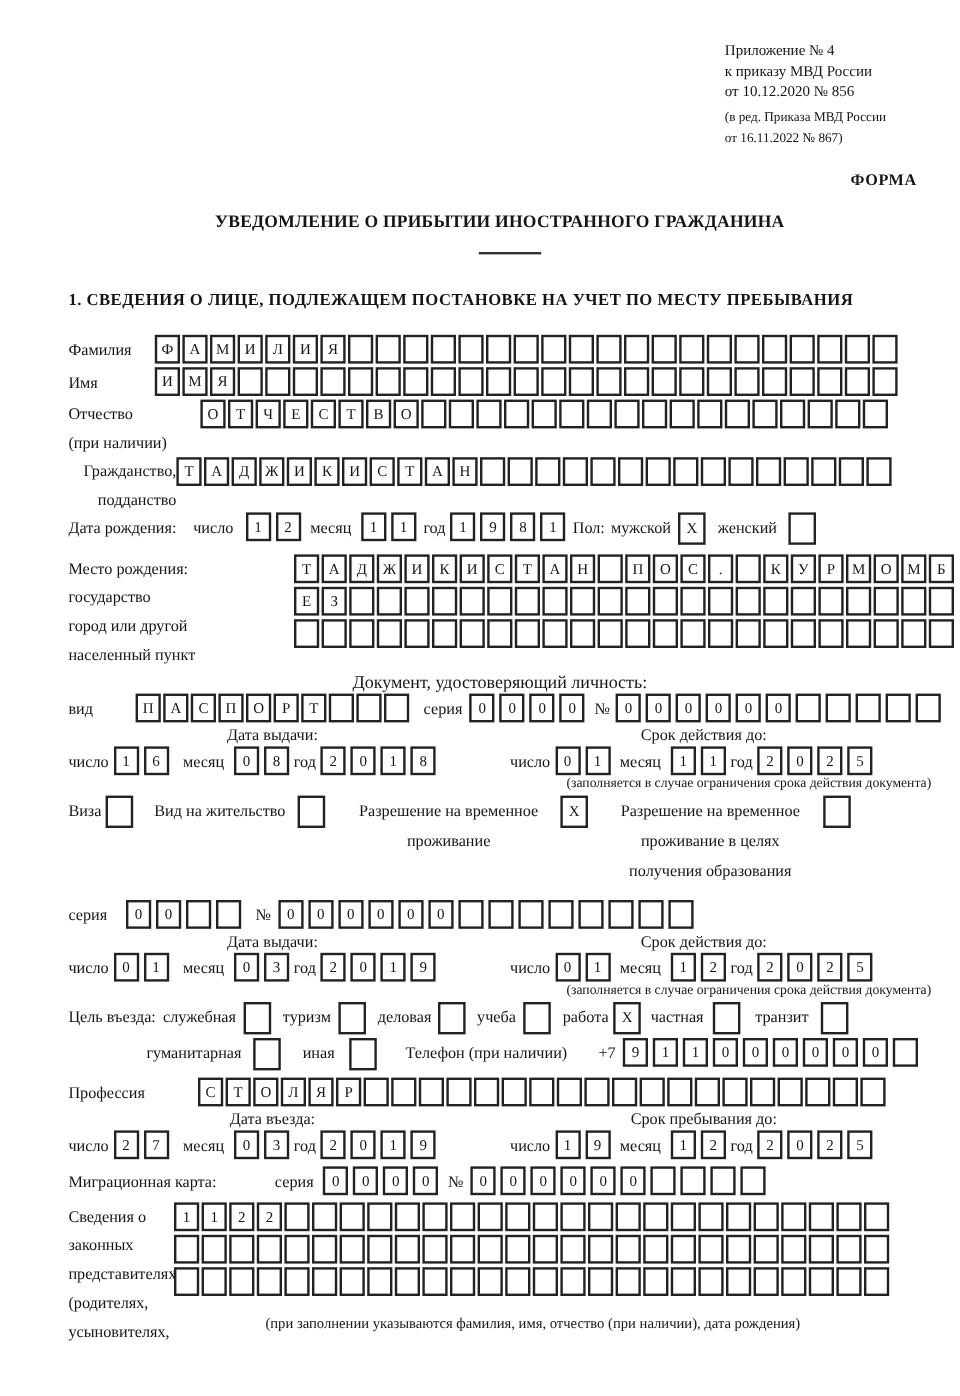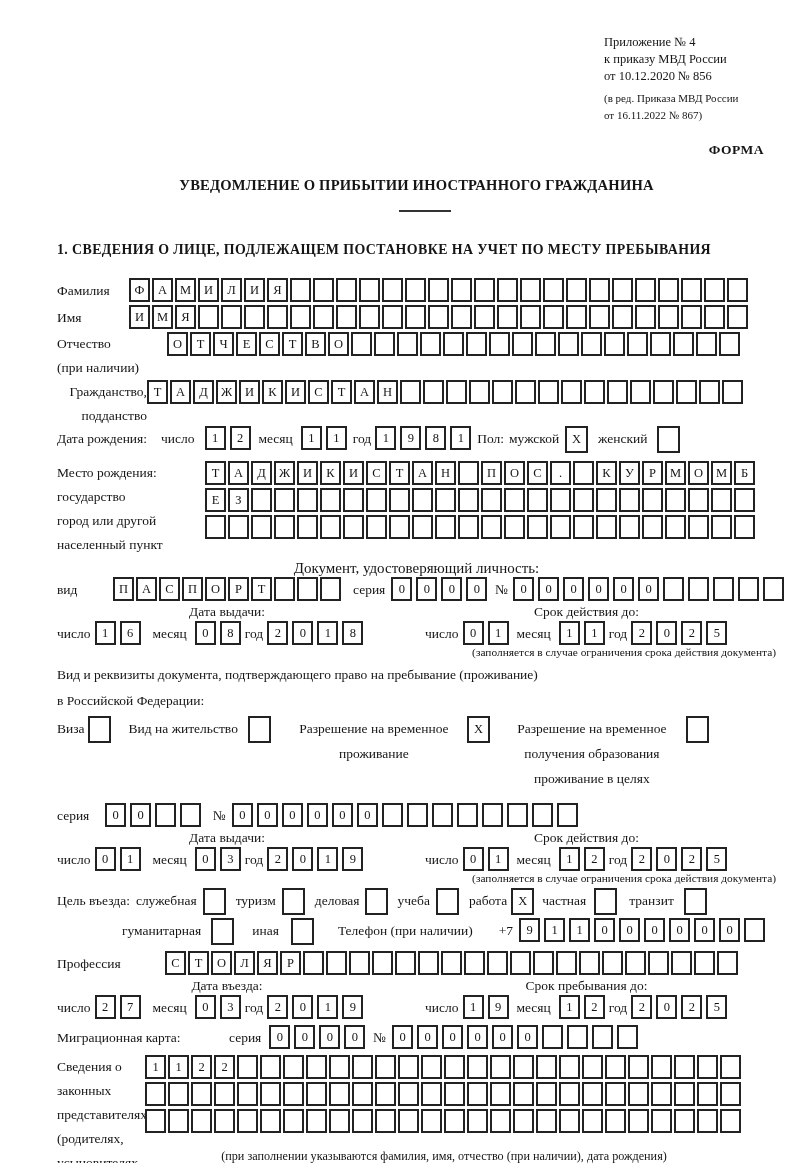--- a/index.html
+++ b/index.html
@@ -224,21 +224,21 @@
     <span class="lbl" style="margin:4px 6px 0 5px;padding-top:0;">мужской</span>
     <span class="cellrow cb">
         <span class="cell">X</span>
       </span>
     <span class="lbl" style="margin:4px 10px 0 8px;padding-top:0;">женский</span>
     <span class="cellrow cb">
         <span class="cell"></span>
       </span>
   </div>
 
-  <div class="frow" style="margin-bottom:0;">
+  <div class="frow" style="margin-bottom:0;gap:40px;">
     <span class="flabel w148 stack">
       <span>Место рождения:</span>
       <span>государство</span>
       <span>город или другой</span>
       <span>населенный пункт</span>
     </span>
     <span class="stackcells">
       <span class="cellrow">
           <span class="cell">Т</span>
           <span class="cell">А</span>
@@ -398,45 +398,41 @@
       <span class="cellrow dc">
           <span class="cell">2</span>
           <span class="cell">0</span>
           <span class="cell">2</span>
           <span class="cell">5</span>
         </span>
     </div>
   </div>
   <div class="note">(заполняется в случае ограничения срока действия документа)</div>
 
-  <div class="para">
-    <div>Вид и реквизиты документа, подтверждающего право на пребывание (проживание)</div>
-    <div>в Российской Федерации:</div>
-  </div>
 
   <div class="cbrow">
     <span class="cbl">Виза</span>
     <span class="cellrow cb" style="margin:0 16px 0 3px;">
         <span class="cell"></span>
       </span>
     <span class="cbl">Вид на жительство</span>
     <span class="cellrow cb" style="margin:0 16px 0 10px;">
         <span class="cell"></span>
       </span>
     <span class="cbl stack" style="width:170px;">
       <span style="line-height:25px;">Разрешение на временное</span>
       <span style="line-height:25px;">проживание</span>
     </span>
     <span class="cellrow cb" style="margin:0 14px 0 8px;">
         <span class="cell">X</span>
       </span>
     <span class="cbl stack" style="width:172px;">
       <span style="line-height:25px;">Разрешение на временное</span>
+      <span style="line-height:25px;">проживание в целях</span>
       <span style="line-height:25px;">получения образования</span>
-      <span style="line-height:25px;">проживание в целях</span>
     </span>
     <span class="cellrow cb" style="margin-left:8px;">
         <span class="cell"></span>
       </span>
   </div>
 
   <div class="frow">
     <span class="flabel" style="width:48px;">серия</span>
     <span class="cellrow dc">
         <span class="cell">0</span>

